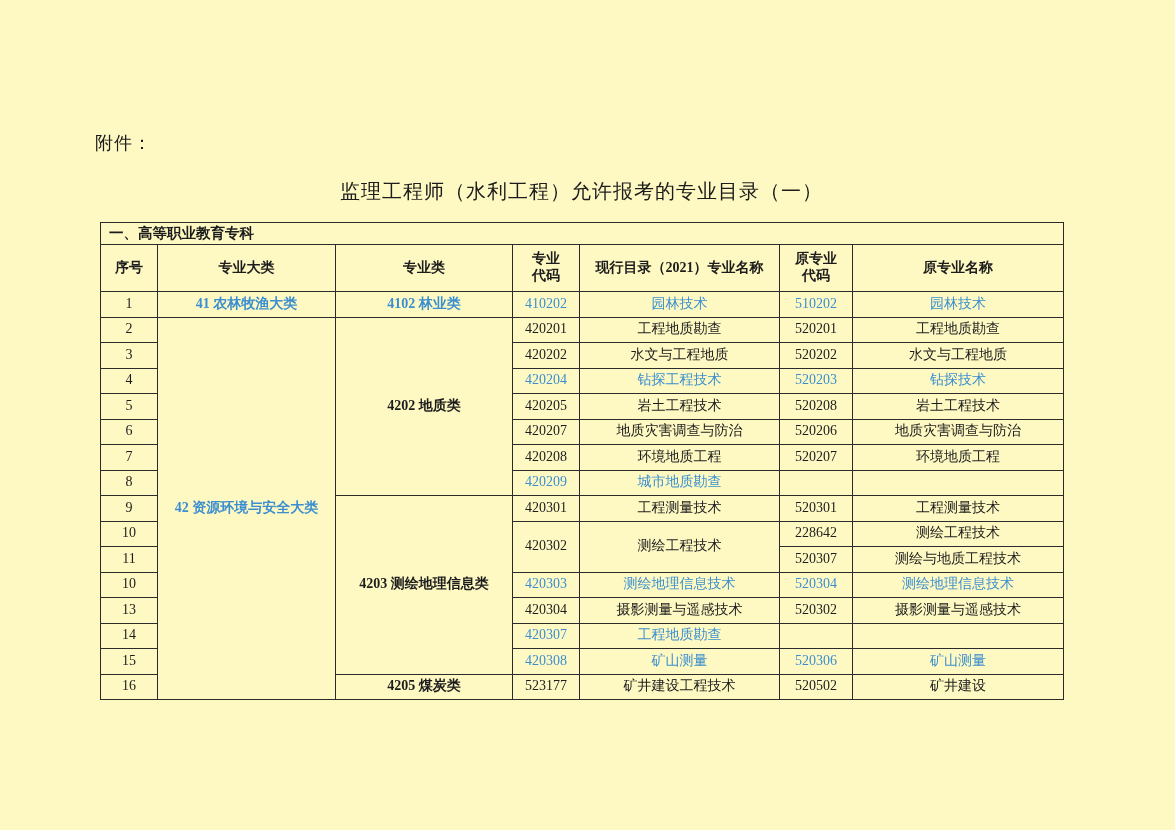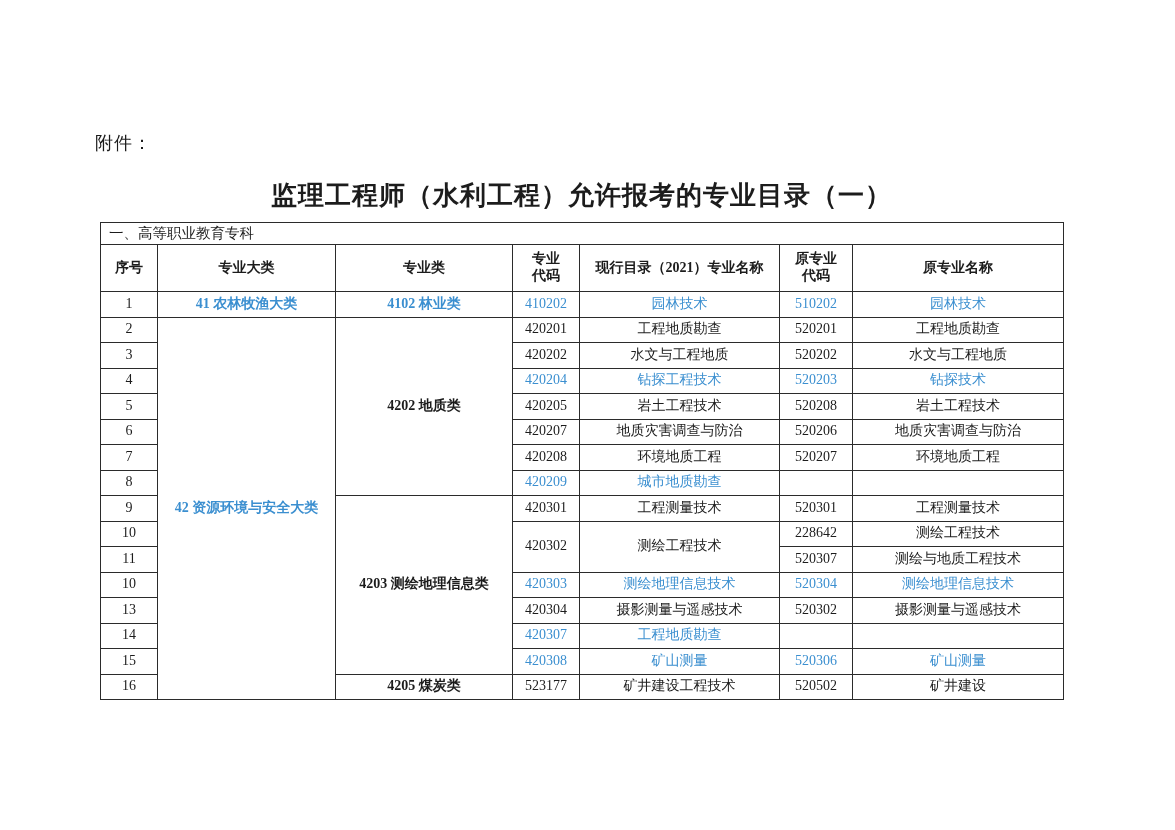--- a/index.html
+++ b/index.html
@@ -1,47 +1,47 @@
 <!DOCTYPE html>
 <html><head>
 <meta charset="utf-8">
 <style>
   html,body{margin:0;padding:0;background:#e8e8e8;}
   .page{
     position:relative;
     width:1175px;height:830px;
-    background:#ffffff;
+    background:#fef9c3;
     margin:0 auto;
     font-family:"Liberation Serif","DejaVu Serif",serif;
     color:#1c1c1c;
     overflow:hidden;
   }
   .attachment{
     position:absolute;left:95px;top:131px;
     font-size:18px;letter-spacing:1px;
   }
   .title{
     position:absolute;left:100px;top:178px;width:963px;
     margin:0;text-align:center;
-    font-size:26px;font-weight:bold;letter-spacing:1px;
+    font-size:20px;font-weight:normal;letter-spacing:1px;
   }
   table.catalog{
     position:absolute;left:100px;top:222px;width:963px;
     border-collapse:collapse;table-layout:fixed;
   }
   table.catalog td{
     border:1px solid #2b2b2b;
     font-size:14px;
     text-align:center;
     padding:0 2px;
     overflow:hidden;
     line-height:1.2;
   }
   tr.section-row td{
-    text-align:left;font-weight:normal;
+    text-align:left;font-weight:bold;
     padding-left:8px;height:21px;font-size:14.5px;
   }
   tr.head-row td{
     font-weight:bold;height:46px;
     white-space:pre-line;
   }
   tr.data-row{height:25.5px;}
   td.l{text-align:left;padding-left:9px;}
   td.blue{color:#3b8fd0;}
   td.b{font-weight:bold;}

